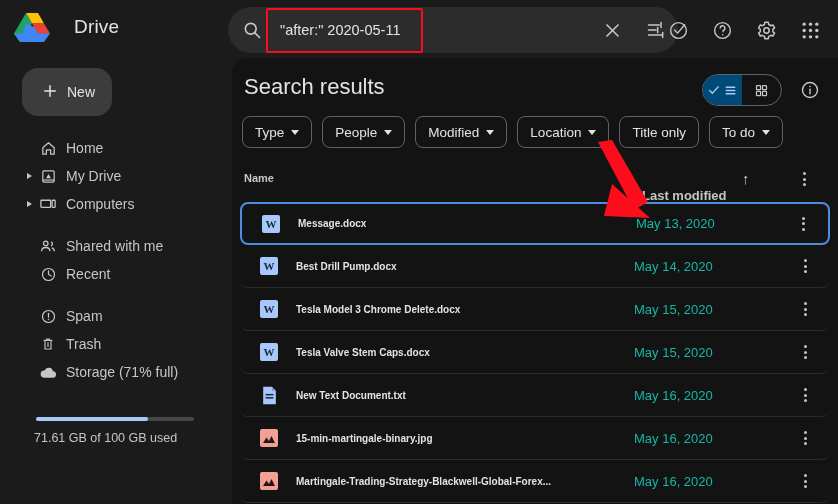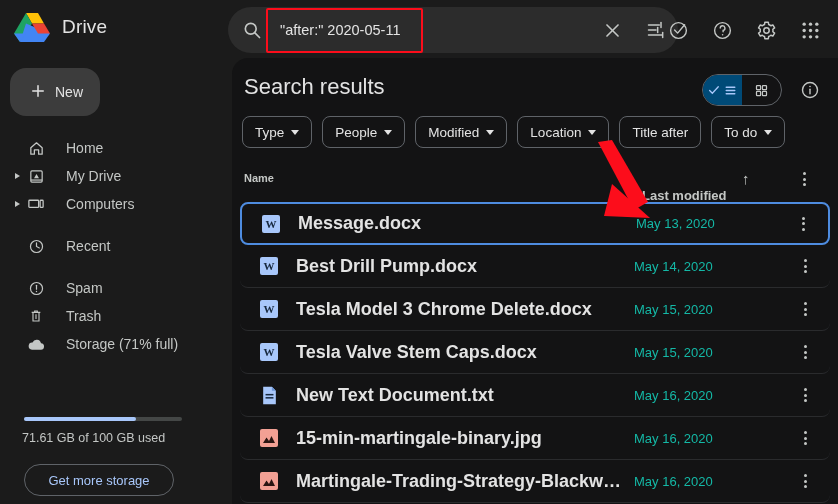--- a/index.html
+++ b/index.html
@@ -8,21 +8,21 @@
     background: #1b1b1b;
     font-family: "Liberation Sans", sans-serif;
     overflow: hidden;
     color: #e3e3e3;
   }
   #app { position: relative; width: 838px; height: 504px; }
 
   
   .topbar { position: absolute; top: 0; left: 0; width: 838px; height: 60px; }
 
-  .brand { position: absolute; left: 14px; top: 11px; display: flex; align-items: center; gap: 12px; }
+  .brand { position: absolute; left: 14px; top: 11px; display: flex; align-items: center; gap: 24px; }
   .drive-logo { width: 36px; height: 32px; position: relative; }
   .brand-name { font-size: 19px; color: #e3e3e3; letter-spacing: .2px; }
 
   .searchwrap {
     position: absolute; left: 228px; top: 7px;
     width: 450px; height: 46px;
     background: #2c2c2c; border-radius: 24px;
     display: flex; align-items: center;
   }
   .search-icon-btn { width: 48px; height: 46px; display: flex; align-items: center; justify-content: center; }
@@ -38,31 +38,31 @@
   .topicons { position: absolute; right: 8px; top: 7px; display: flex; align-items: center; gap: 4px; }
   .topicon { width: 40px; height: 46px; display: flex; align-items: center; justify-content: center; }
 
   
   .anno-box {
     position: absolute; left: 266px; top: 8px; width: 157px; height: 45px;
     border: 2.5px solid #fc0d1b; border-radius: 2px; pointer-events: none;
   }
 
   
-  .sidebar { position: absolute; left: 0; top: 60px; width: 232px; height: 444px; }
+  .sidebar { position: absolute; left: 12px; top: 60px; width: 232px; height: 444px; }
   .new-btn {
     position: absolute; left: 10px; top: 8px; width: 90px; height: 48px;
     background: #3c3c3c; border-radius: 16px;
     display: flex; align-items: center; gap: 8px; padding-left: 19px;
     color: #e3e3e3; font-size: 14px;
   }
   .nav { position: absolute; left: 0; top: 74px; width: 232px; }
   .nav-item {
     height: 28px; display: flex; align-items: center;
-    padding-left: 26px; gap: 20px; position: relative;
+    padding-left: 26px; gap: 8px; position: relative;
     color: #c4c7c5; font-size: 14px;
   }
   .nav-item .caret {
     position: absolute; left: 15px; top: 11px;
     width: 0; height: 0; border-left: 5px solid #c4c7c5;
     border-top: 3.5px solid transparent; border-bottom: 3.5px solid transparent;
   }
   .nav-gap { height: 14px; }
   .nav-ico { width: 20px; height: 20px; display: flex; align-items: center; justify-content: center; flex: 0 0 20px; }
 
@@ -105,21 +105,21 @@
   .sort-arrow { position: absolute; left: 500px; top: 2px; font-size: 15px; color: #c4c7c5; }
   .col-kebab { position: absolute; left: 550px; top: 0px; width: 24px; height: 22px; display: flex; align-items: center; justify-content: center; }
 
   .rows { position: absolute; left: 8px; top: 144px; width: 590px; }
   .row {
     position: relative; height: 43px; display: flex; align-items: center;
     border-bottom: 1px solid #2a2b2d; border-radius: 8px;
   }
   .row.selected { border: 2px solid #4e8ce0; border-radius: 8px; background: #131314; }
   .file-ico { width: 22px; height: 22px; margin-left: 18px; flex: 0 0 22px; display:flex; align-items:center; justify-content:center; }
-  .file-name { margin-left: 16px; font-size: 18px; color: #e3e3e3; font-weight: bold; white-space: nowrap; overflow: hidden; text-overflow: ellipsis; max-width: 335px; }
+  .file-name { margin-left: 16px; font-size: 10px; color: #e3e3e3; font-weight: bold; white-space: nowrap; overflow: hidden; text-overflow: ellipsis; max-width: 335px; }
   .file-date { position: absolute; left: 394px; font-size: 13px; color: #14b8a6; }
   .row-kebab { position: absolute; right: 14px; width: 22px; height: 22px; display: flex; align-items: center; justify-content: center; }
 
   .kdots { display: flex; flex-direction: column; gap: 2.5px; align-items: center; }
   .kdots span { width: 3px; height: 3px; border-radius: 50%; background: #c4c7c5; display: block; }
 
   
   .ico-docx { width: 18px; height: 18px; background: #a8c7fa; border-radius: 2px; display: flex; align-items: center; justify-content: center;
               font-size: 11px; color: #17293f; font-weight: bold; font-family: "Liberation Serif", serif; }
   .ico-img { width: 18px; height: 18px; background: #f2a094; border-radius: 2px; position: relative; overflow: hidden; }
@@ -252,20 +252,30 @@
           <svg width="18" height="18" viewBox="0 0 24 24" fill="none" stroke="#c4c7c5" stroke-width="1.7">
             <rect x="2.5" y="7" width="13" height="9.5" rx="1"></rect>
             <rect x="17.5" y="7" width="4" height="9.5" rx="1"></rect>
           </svg>
         </span>
         <span>Computers</span>
       </div>
 
       <div class="nav-gap"></div>
 
+      <div class="nav-item">
+        <span class="nav-ico">
+          <svg width="18" height="18" viewBox="0 0 24 24" fill="none" stroke="#c4c7c5" stroke-width="1.7">
+            <circle cx="9" cy="8.5" r="3"></circle>
+              <path d="M3.5 19c0-3 2.5-5 5.5-5s5.5 2 5.5 5"></path>
+            <path d="M16 6.5a2.7 2.7 0 0 1 0 5.2M17 14.5c2 .6 3.5 2.3 3.5 4.5"></path>
+          </svg>
+        </span>
+        <span>Shared with me</span>
+      </div>
 
       <div class="nav-item">
         <span class="nav-ico">
           <svg width="17" height="17" viewBox="0 0 24 24" fill="none" stroke="#c4c7c5" stroke-width="1.7">
             <circle cx="12" cy="12" r="8.5"></circle>
               <polyline points="12,7 12,12 16,14" stroke-linecap="round"></polyline>
           </svg>
         </span>
         <span>Recent</span>
       </div>
@@ -301,21 +311,20 @@
           </svg>
         </span>
         <span>Storage (71% full)</span>
       </div>
     </div>
 
     <div class="storage-bar-wrap">
       <div class="storage-bar-fill" id="storage-fill" style="width: 71%;"></div>
     </div>
     <div class="storage-text">71.61 GB of 100 GB used</div>
-    <div class="get-storage">Get more storage</div>
   </div>
 
   <div class="main">
 
     <div class="main-title">Search results</div>
 
     <div class="viewtoggle">
       <div class="vt-half active">
         <svg width="13" height="13" viewBox="0 0 24 24" stroke="#a8c7fa" stroke-width="2.4" fill="none" stroke-linecap="round">
           <polyline points="3,12 8,17 19,5"></polyline>
@@ -355,21 +364,21 @@
       </div>
       <div class="chip">
         <span>Modified</span>
         <span class="chev"></span>
       </div>
       <div class="chip">
         <span>Location</span>
         <span class="chev"></span>
       </div>
       <div class="chip">
-        <span>Title after</span>
+        <span>Title only</span>
       </div>
       <div class="chip">
         <span>To do</span>
         <span class="chev"></span>
       </div>
     </div>
 
     <div class="colhead">
       <div class="col-name">Name</div>
       <div class="col-mod">Last modified</div>

